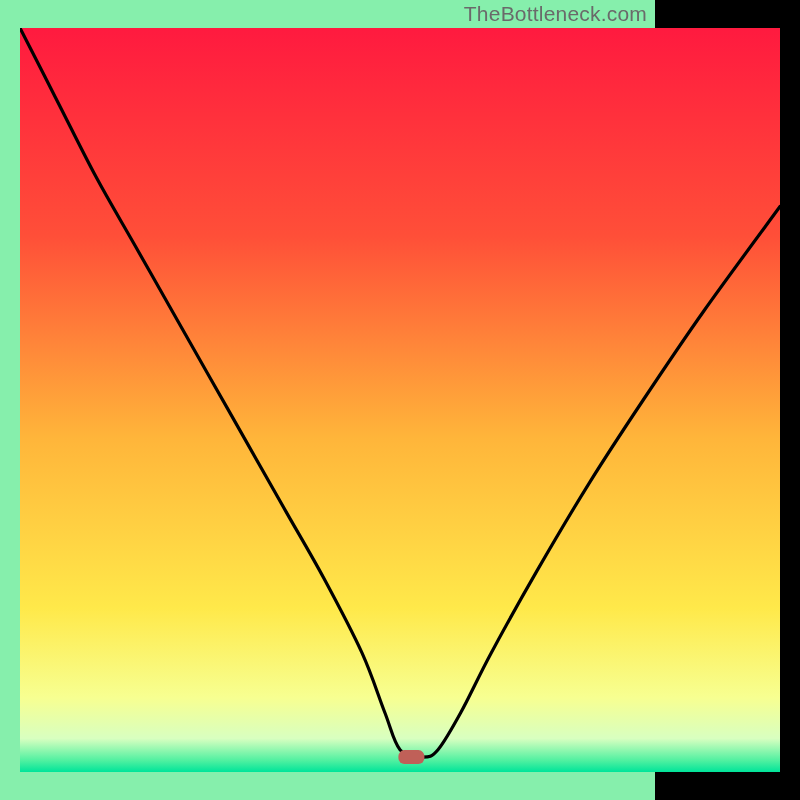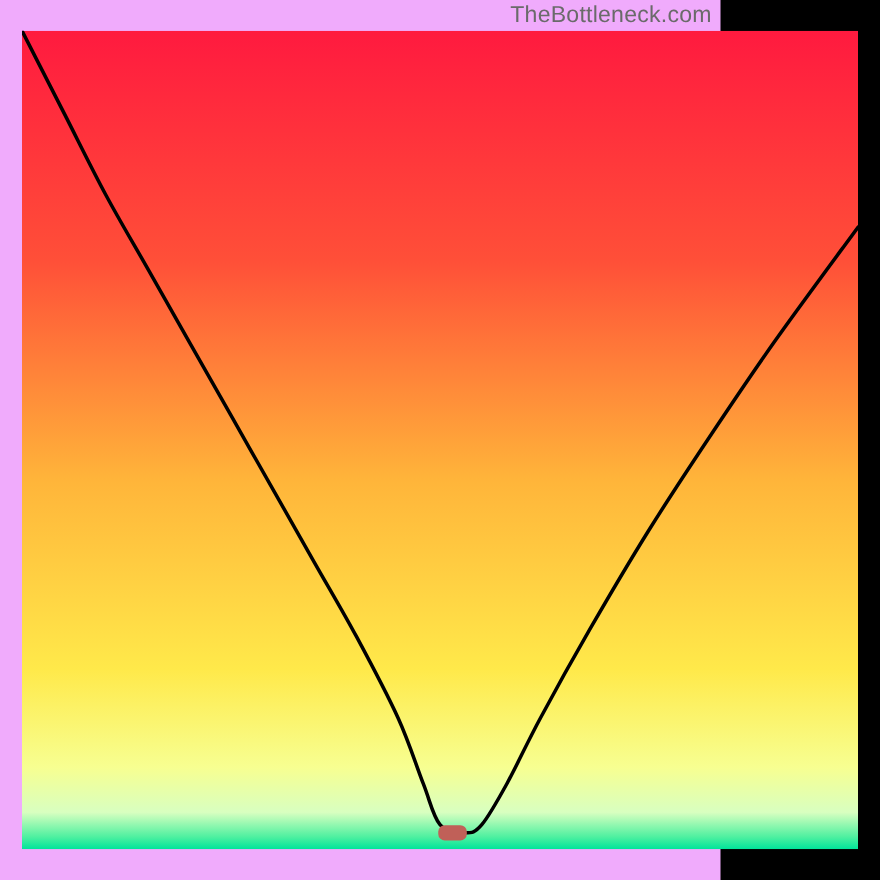--- a/index.html
+++ b/index.html
@@ -8,21 +8,21 @@
     width: 800px;
     height: 800px;
     background: #000;
     overflow: hidden;
     font-family: Arial, Helvetica, sans-serif;
   }
   .frame {
     position: absolute;
     top: 0; left: 0;
     width: 655px; height: 800px;
-    background: #f0abfc;
+    background: #86efac;
     text-align: right;
   }
   .watermark {
     position: absolute;
     top: 2px;
     right: 8px;
     color: #6a6a6a;
     font-size: 21px;
     font-weight: 500;
     letter-spacing: 0.2px;

